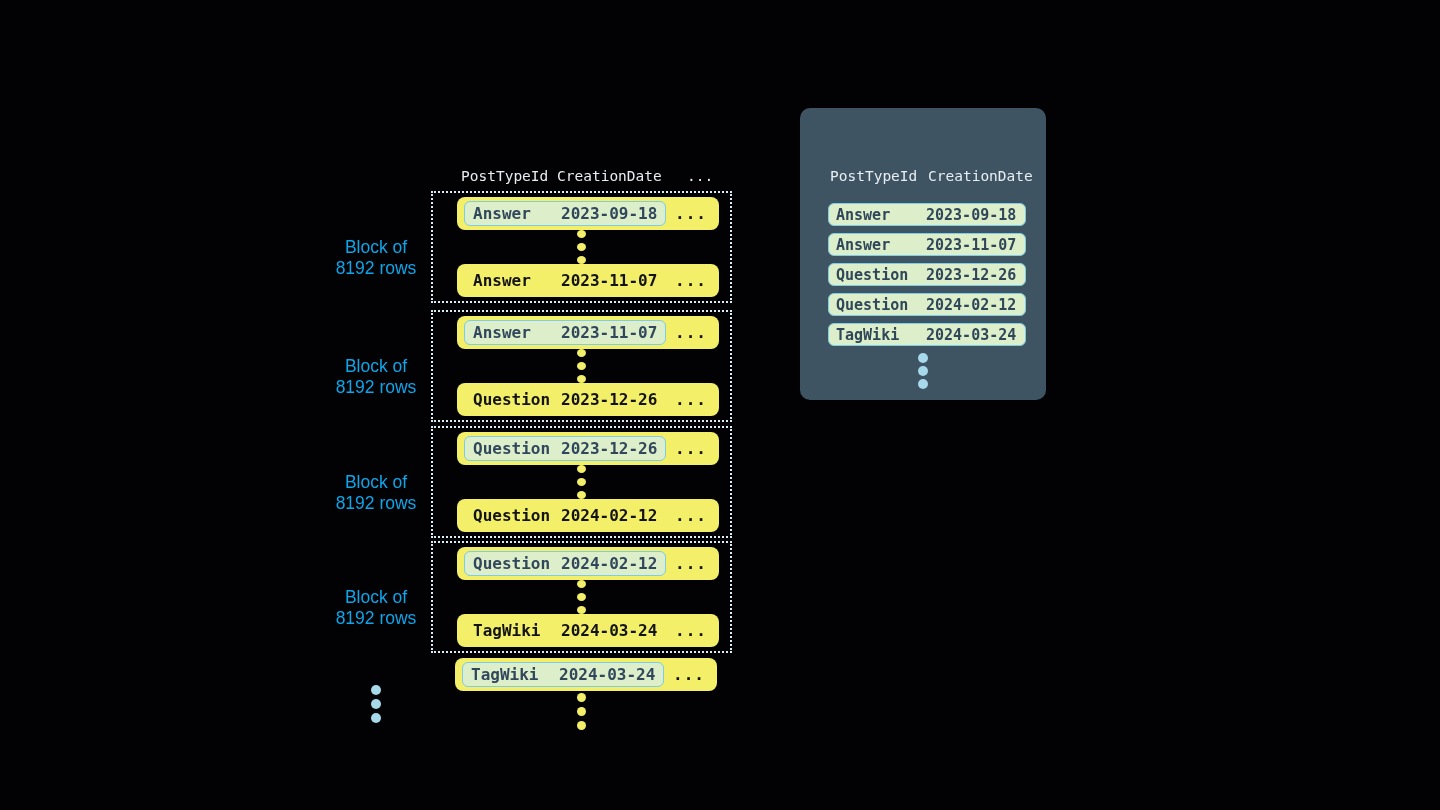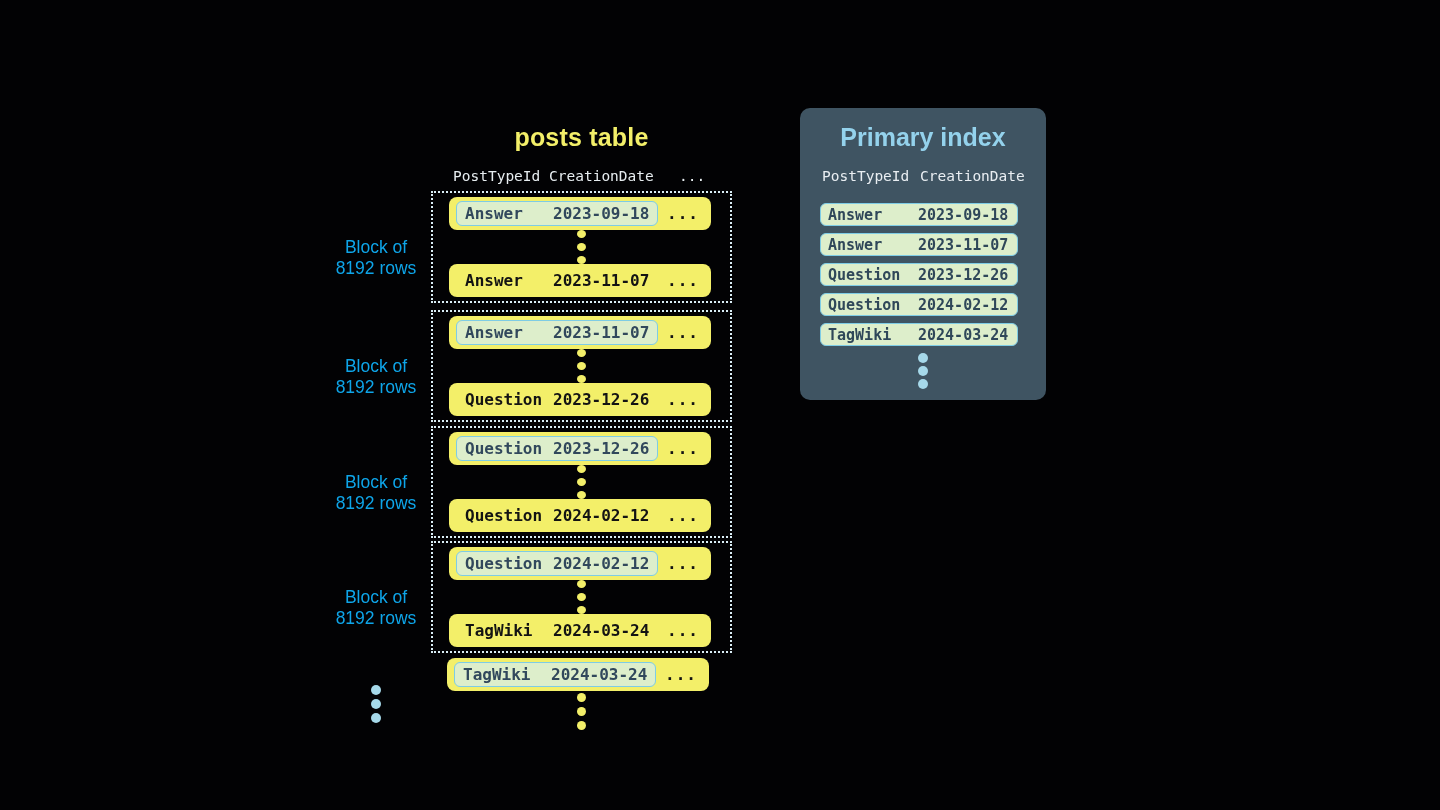--- a/index.html
+++ b/index.html
@@ -5,21 +5,21 @@
   html,body{margin:0;padding:0;background:#020204;}
   #stage{
     position:relative;width:1440px;height:810px;background:#020204;overflow:hidden;
     font-family:"Liberation Sans",sans-serif;
   }
   
   .pt-title{
     position:absolute;left:431px;top:123px;width:301px;text-align:center;
     font-size:25px;font-weight:600;color:#f3ef69;letter-spacing:.2px;
   }
-  .mono{font-family:"DejaVu Sans Mono","Liberation Mono",monospace;}
+  .mono{font-family:"DejaVu Sans Mono","Liberation Mono",monospace;margin-left:8px;}
   .pt-head{position:absolute;top:168px;font-size:14.5px;color:#e7edf0;font-weight:500;}
   .block{
     position:absolute;left:431px;width:301px;height:112px;box-sizing:border-box;
     border:2px dotted #d9edf5;
   }
   .prow{
     position:absolute;left:16px;width:262px;height:33px;box-sizing:border-box;
     background:#f3ef69;border-radius:8px;display:flex;align-items:center;
     padding:0 12px 0 7px;font-size:16px;font-weight:700;color:#131313;
   }
@@ -62,21 +62,20 @@
   }
   .ptype{display:inline-block;width:90px;}
   .pidots{position:absolute;left:0;right:0;top:245px;display:flex;
     flex-direction:column;align-items:center;gap:3px;}
 </style>
 </head>
 <body>
 
 <div id="stage">
 
-  <div class="pt-title">posts table</div>
 
   <div class="pt-head mono" style="left:453px;">PostTypeId</div>
   <div class="pt-head mono" style="left:549px;">CreationDate</div>
   <div class="pt-head mono" style="left:679px;">...</div>
 
   <div class="block" style="top:191px;">
     <div class="prow mono row-first">
       <span class="hl">
         <span class="type">Answer</span>
         <span class="date">2023-09-18</span>
@@ -195,21 +194,20 @@
       <span class="ydot"></span>
   </div>
 
   <div class="bdots-col">
     <span class="bluedot"></span>
       <span class="bluedot"></span>
       <span class="bluedot"></span>
   </div>
 
   <div class="panel">
-    <div class="panel-title">Primary index</div>
 
     <div class="pi-head mono" style="left:22px;">PostTypeId</div>
     <div class="pi-head mono" style="left:120px;">CreationDate</div>
 
     <div class="pirow mono" style="top:95px;">
       <span class="ptype">Answer</span>
       <span>2023-09-18</span>
     </div>
     <div class="pirow mono" style="top:125px;">
       <span class="ptype">Answer</span>

